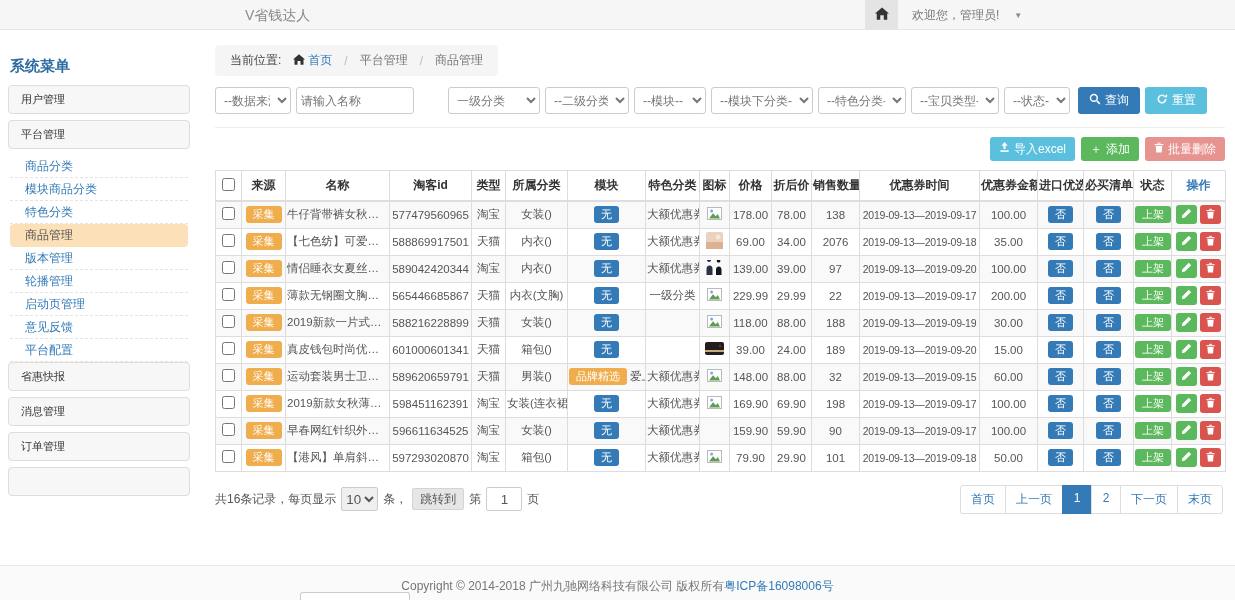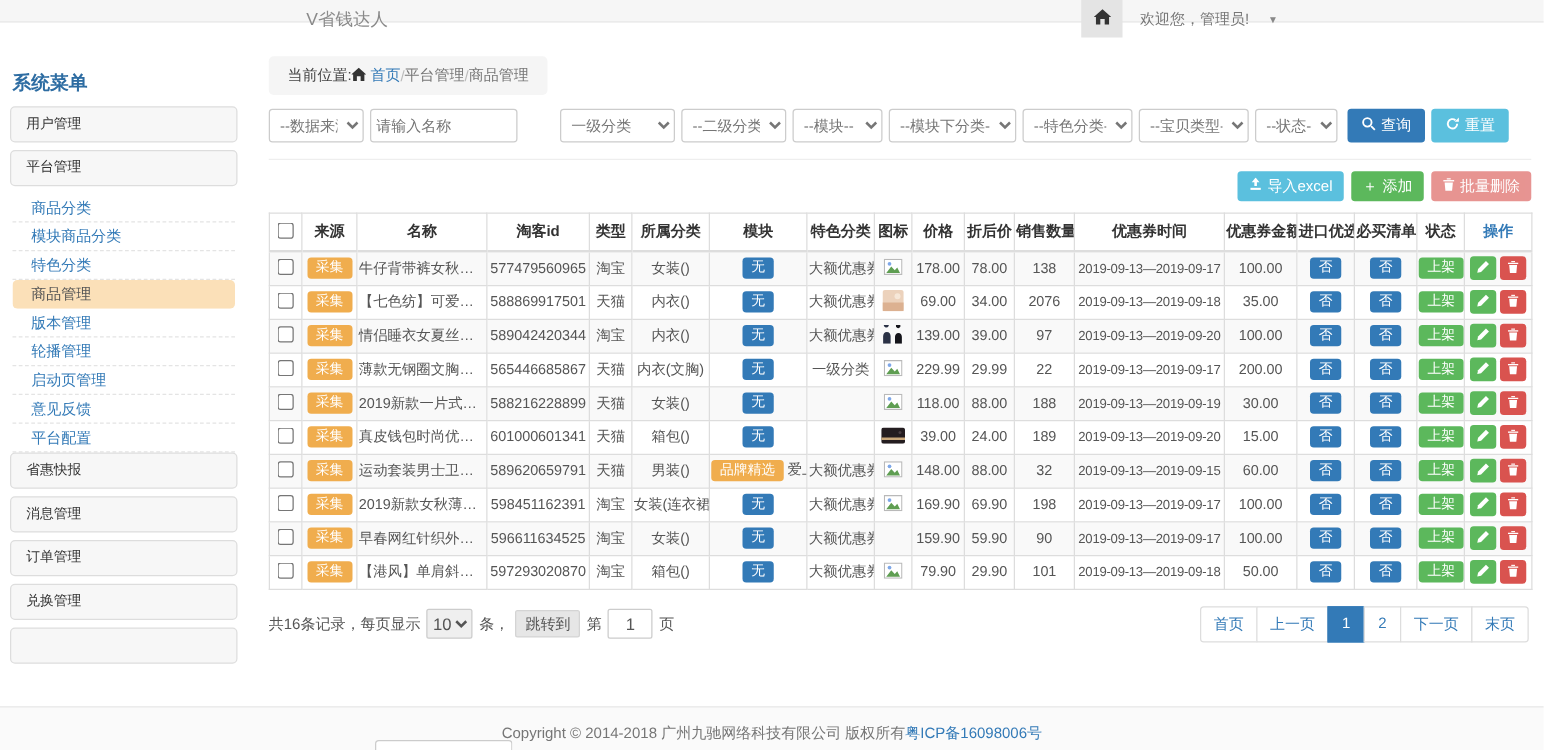--- a/index.html
+++ b/index.html
@@ -6,36 +6,36 @@
   html,body { width:1235px; height:600px; }
   body {
     position: relative;
     font-family: "Liberation Sans", "DejaVu Sans", sans-serif;
     font-size: 12px;
     color: #555;
     background: #fff;
     overflow: hidden;
   }
   
-  .topbar { position:absolute; left:0; top:0; width:1235px; height:18px; background:#f6f6f6; border-bottom:1px solid #e7e7e7; }
+  .topbar { position:absolute; left:0; top:0; width:1235px; height:30px; background:#f6f6f6; border-bottom:1px solid #e7e7e7; }
   .brand { position:absolute; left:245px; top:0; line-height:30px; font-size:14px; color:#8a8a8a; }
   .topbar-right { position:absolute; left:865px; top:0; height:30px; display:flex; align-items:stretch; }
   .home-box { width:33px; background:#e4e4e4; display:flex; align-items:center; justify-content:center; cursor:pointer; }
   .welcome { display:flex; align-items:center; gap:15px; margin-left:14px; color:#777; cursor:pointer; }
   .caret { font-size:8px; color:#888; }
   
   .sidebar { position:absolute; left:8px; top:53px; width:182px; }
   .side-title { color:#2d6ca2; font-size:15px; font-weight:bold; margin:4px 0 9px 2px; }
   .side-header { background:#f7f7f7; border:1px solid #ddd; border-radius:4px; padding:6px 12px; margin-bottom:6px; color:#333; font-size:11px; cursor:pointer; line-height:15px; }
   .side-sub { padding:4px 4px 4px 15px; margin:0 2px; border-bottom:1px dashed #e4e4e4; color:#337ab7; font-size:12px; cursor:pointer; line-height:14px; }
   .side-sub.active { background:#fbe0b8; border-radius:4px; color:#555; border-bottom-color:transparent; }
   .side-sub:last-of-type { margin-bottom:6px; }
   
   .main { position:absolute; left:215px; top:45px; width:1010px; }
-  .breadcrumb { display:inline-flex; align-items:center; gap:0; background:#f5f5f5; border-radius:4px; padding:7px 15px; color:#777; margin-bottom:11px; }
+  .breadcrumb { display:inline-flex; align-items:center; gap:12px; background:#f5f5f5; border-radius:4px; padding:7px 15px; color:#777; margin-bottom:11px; }
   .bc-prefix { color:#444; }
   .bc-home { color:#337ab7; display:inline-flex; align-items:center; gap:3px; cursor:pointer; }
   .bc-sep { color:#bbb; }
   .filter-bar { display:flex; align-items:center; margin:0 0 13px 0; }
   .filter-bar > * { margin-right:5px; }
   .filter-bar select, .filter-bar input {
     height:27px; border:1px solid #ccc; border-radius:3px; background:#fff; color:#767676; font-size:12px; padding:0 4px;
     font-family:"Liberation Sans","DejaVu Sans",sans-serif;
   }
   .filter-bar > *:nth-child(1){ width:76px; }
@@ -119,21 +119,20 @@
       <div class="side-sub">特色分类</div>
       <div class="side-sub active">商品管理</div>
       <div class="side-sub">版本管理</div>
       <div class="side-sub">轮播管理</div>
       <div class="side-sub">启动页管理</div>
       <div class="side-sub">意见反馈</div>
       <div class="side-sub">平台配置</div>
       <div class="side-header">省惠快报</div>
       <div class="side-header">消息管理</div>
       <div class="side-header">订单管理</div>
-      <div class="side-header">兑换管理</div>
       <div class="side-header">&nbsp;</div>
     </nav>
 </aside>
 
 <main class="main">
 
   <div class="breadcrumb">
     <span class="bc-prefix">当前位置:</span>
     <span class="bc-home">
       <span><svg width="12" height="11" viewBox="0 0 16 14" fill="#333">

